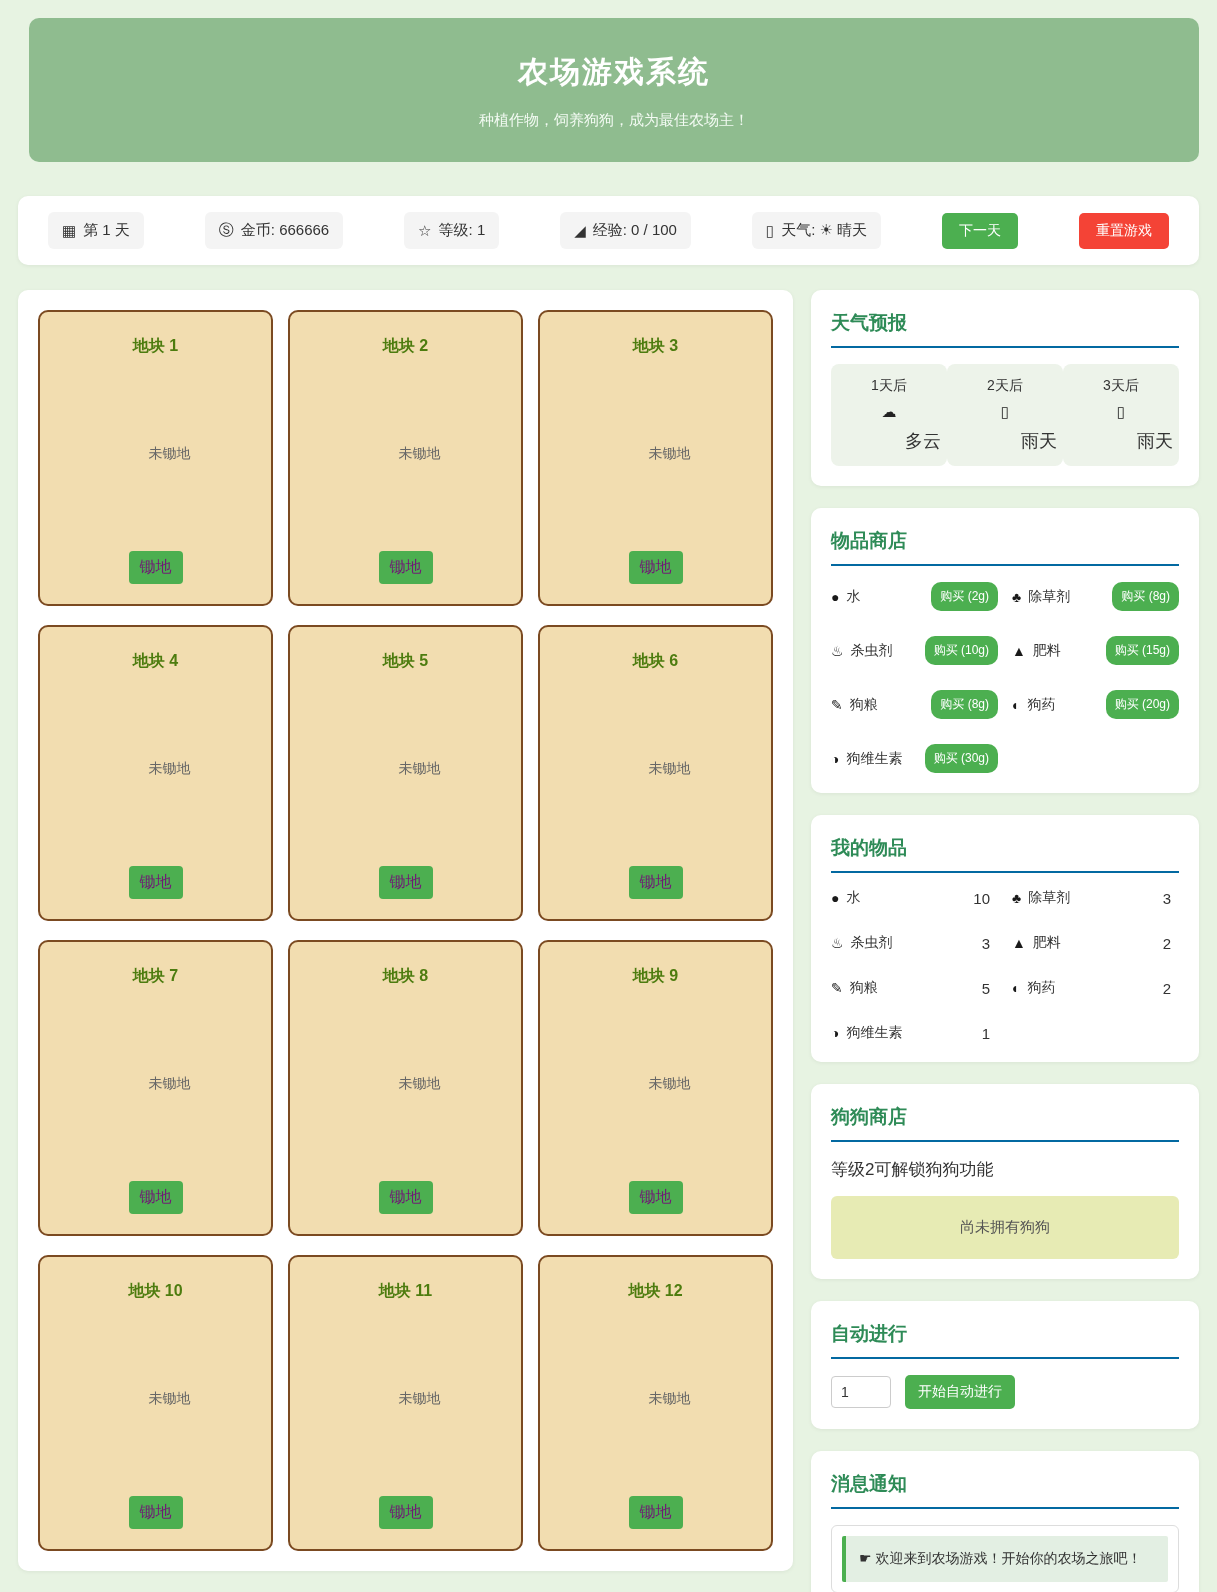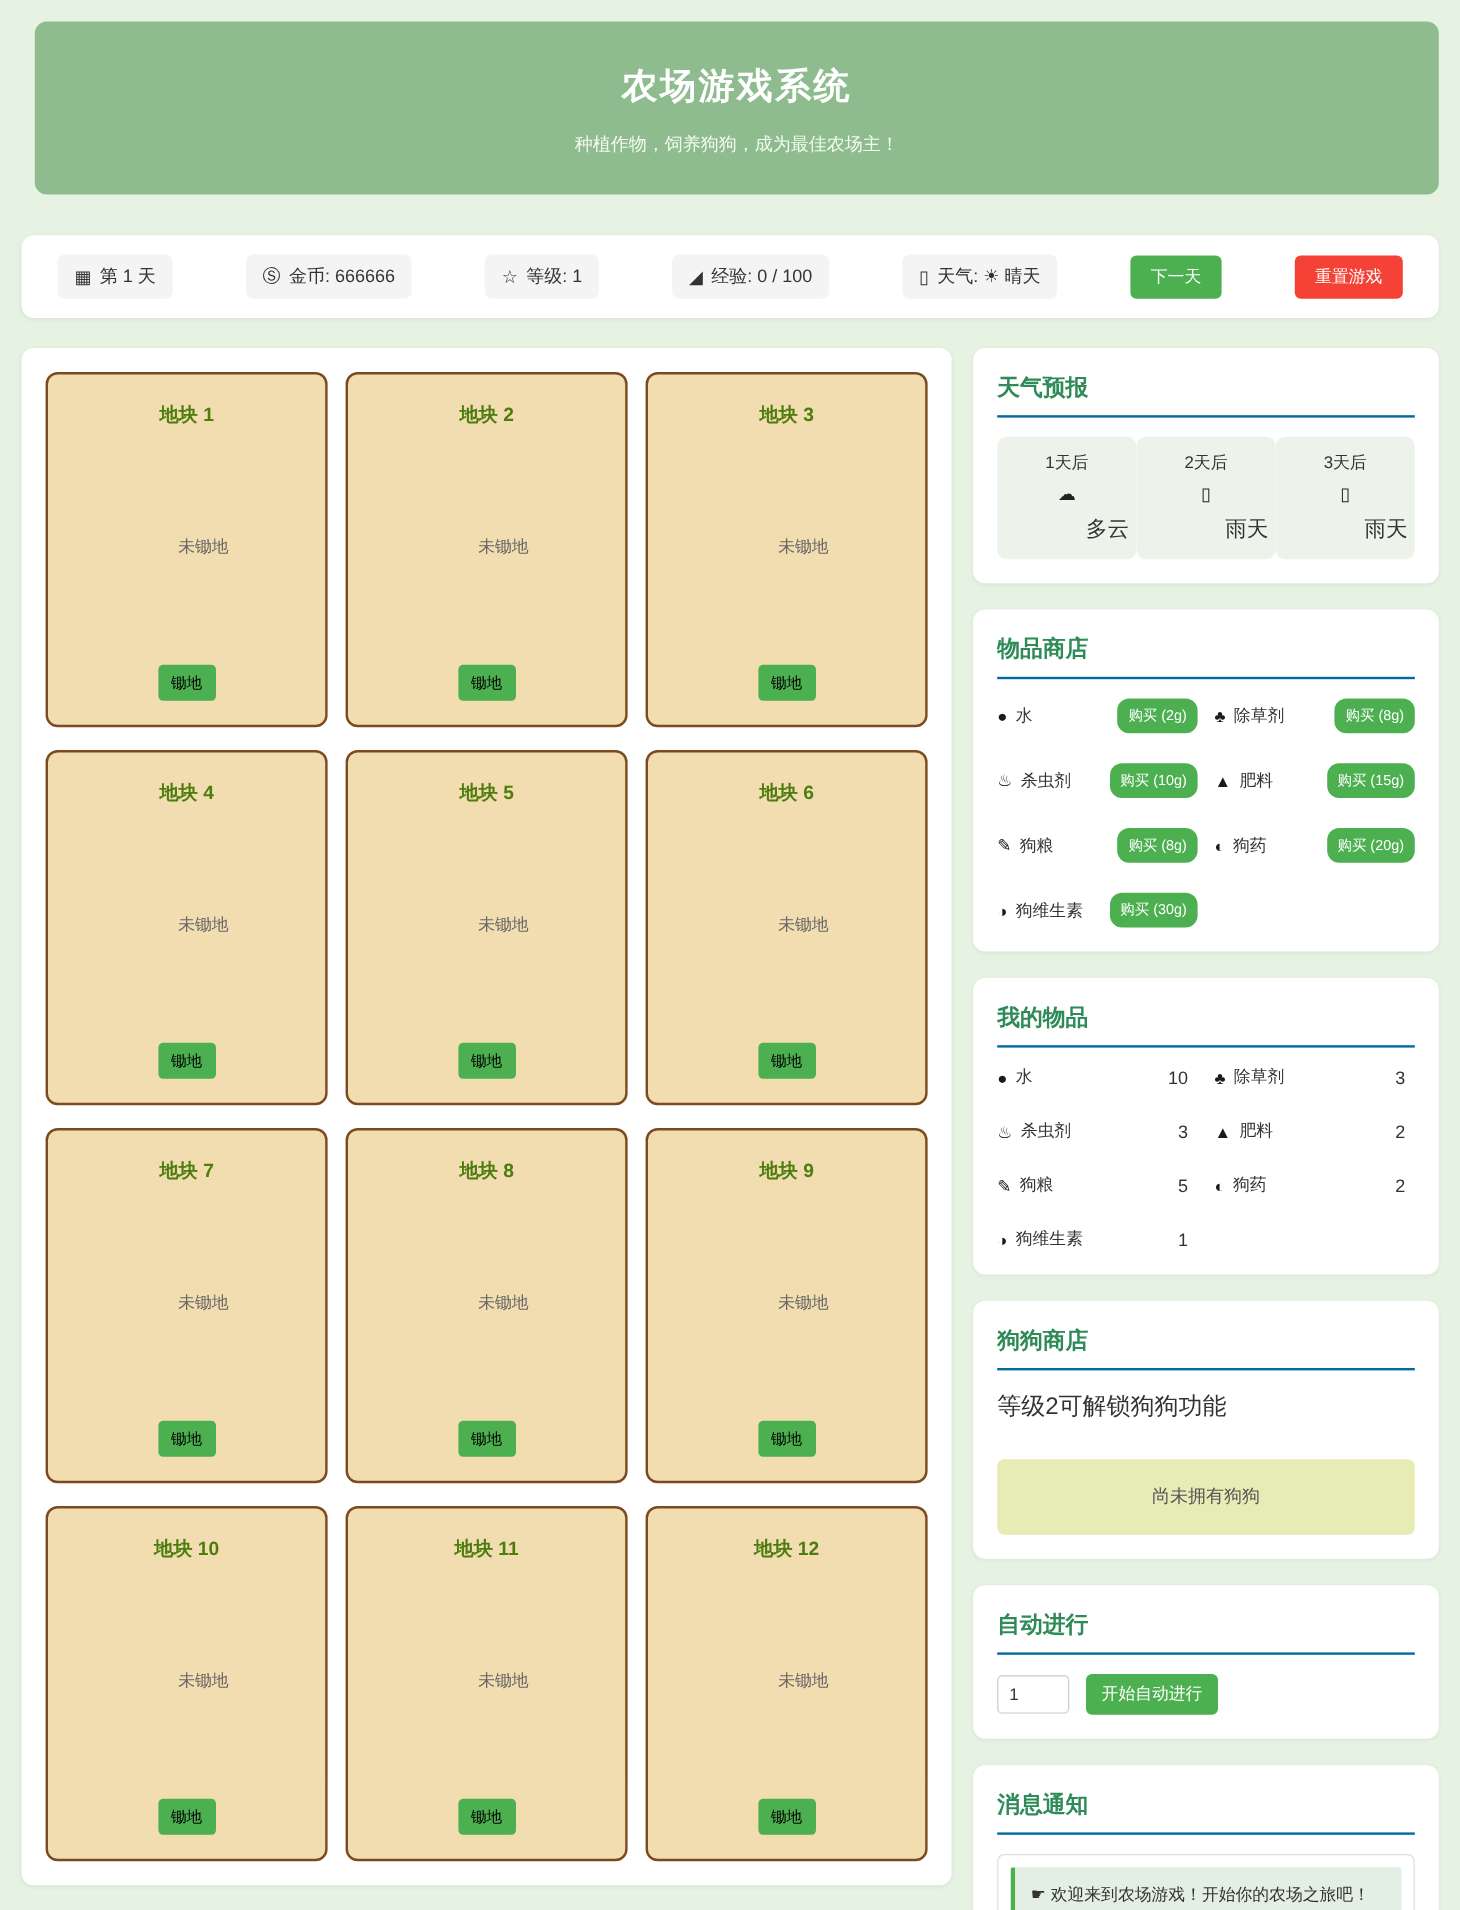--- a/index.html
+++ b/index.html
@@ -75,24 +75,24 @@
     display: flex;
     flex-direction: column;
     align-items: center;
     justify-content: space-between;
     padding: 24px 10px 20px;
   }
   .plot-title { font-size: 16px; font-weight: bold; color: #4d7c0f; }
   .plot-status { font-size: 14px; color: #666; margin-left: 28px; }
   .plot-action {
     background: #4caf50;
-    color: #000000;
+    color: #701a75;
     border: none;
     border-radius: 4px;
-    font-size: 13px;
+    font-size: 16px;
     padding: 6px 11px;
     cursor: pointer;
     font-family: inherit;
   }
 
   
   .sidebar { width: 388px; display: flex; flex-direction: column; gap: 22px; }
   .card {
     background: #fff;
     border-radius: 10px;
@@ -133,21 +133,21 @@
     padding: 6px 9px;
     cursor: pointer;
     font-family: inherit;
     white-space: nowrap;
   }
 
   .inv-grid { display: grid; grid-template-columns: 1fr 1fr; gap: 27px 14px; }
   .inv-item { display: flex; justify-content: space-between; align-items: center; padding-right: 8px; }
   .inv-count { font-size: 15px; color: #333; }
 
-  .dog-hint { margin: 0 0 31px; font-size: 20px; color: #333; }
+  .dog-hint { margin: 0 0 15px; font-size: 17px; color: #333; }
   .dog-empty {
     background: #e7ebb4;
     border-radius: 6px;
     text-align: center;
     padding: 22px 10px;
     font-size: 15px;
     color: #555;
   }
 
   .auto-row { display: flex; gap: 14px; align-items: center; }

